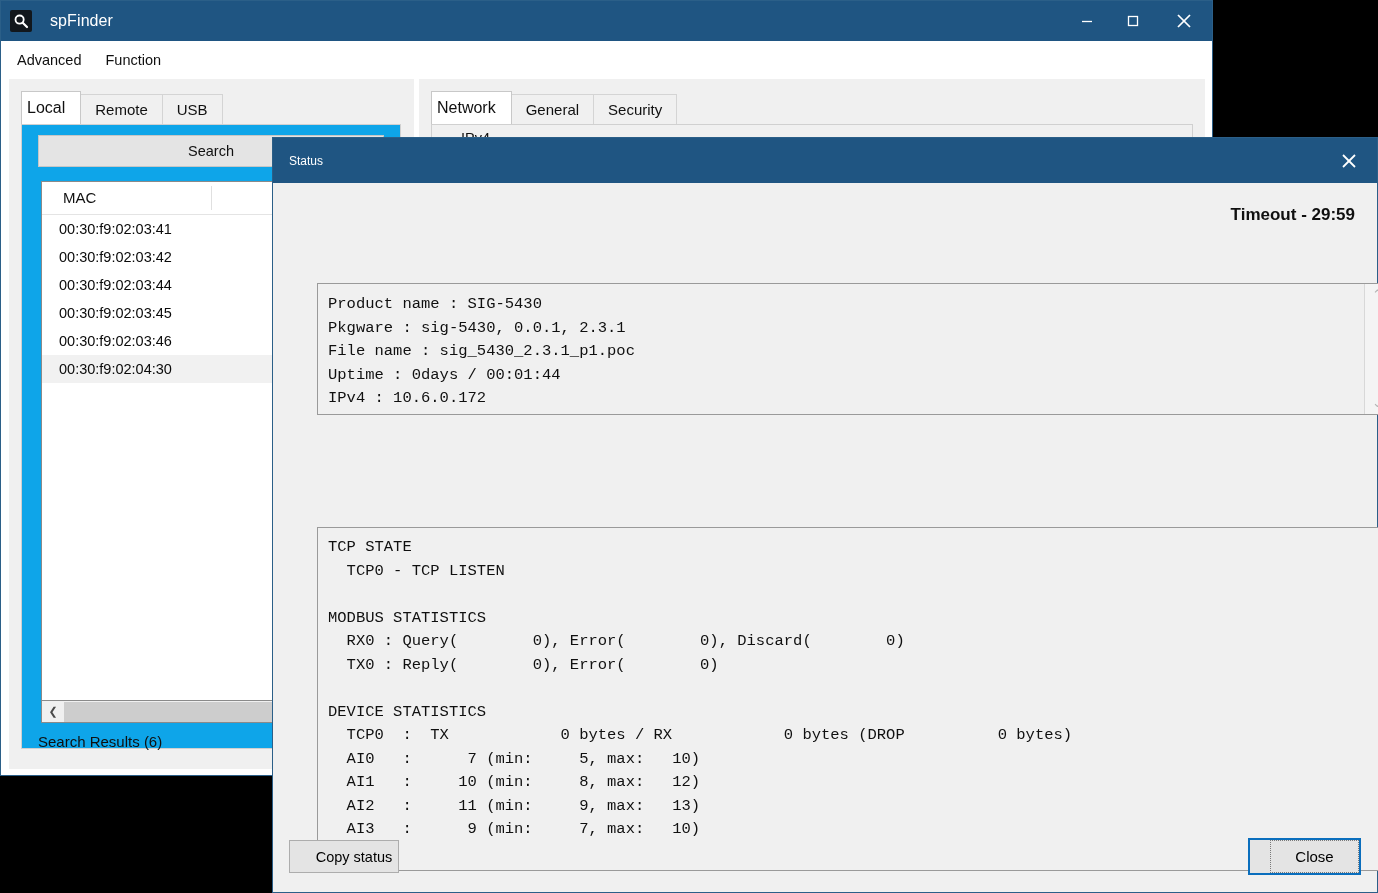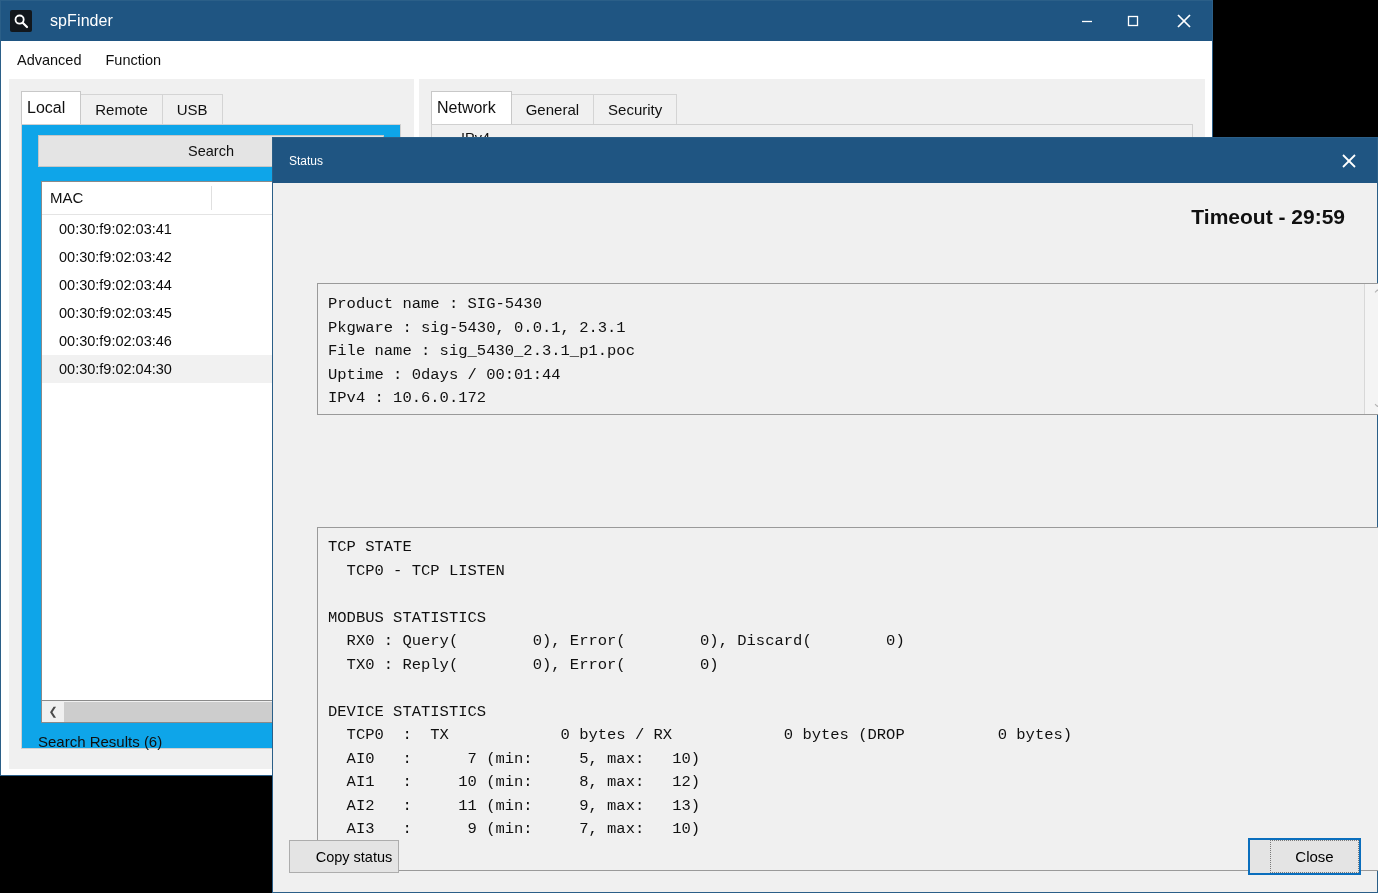--- a/index.html
+++ b/index.html
@@ -105,21 +105,21 @@
     background: #ffffff;
     border: 1px solid #8a8a8a;
     box-sizing: border-box;
     overflow: hidden;
   }
   .list-header {
     display: flex; height: 32px; align-items: center;
     border-bottom: 1px solid #e4e4e4;
     background: #ffffff;
   }
-  .lh-cell { font-size: 15px; color: #101010; padding-left: 8px; }
+  .lh-cell { font-size: 15px; color: #101010; padding-left: 21px; }
   .lh-mac { width: 170px; border-right: 1px solid #e0e0e0; height: 24px; line-height: 24px; box-sizing:border-box;}
   .lh-ip  { flex: 1; text-align: right; padding-right: 6px; height: 24px; line-height:24px; }
   .list-row { display: flex; height: 28px; align-items: center; font-size: 14.5px; color: #0a0a0a; }
   .list-row.selected { background: #f1f1f1; }
   .lr-mac { width: 172px; padding-left: 17px; box-sizing: border-box; }
   .lr-ip  { flex: 1; text-align: right; padding-right: 4px; }
   .hscroll {
     position: absolute; left: 19px; top: 576px;
     width: 340px; height: 22px;
     background: #f0f0f0;
@@ -175,22 +175,22 @@
   }
   .dlg-title { color: #ffffff; font-size: 12px; margin-left: 16px; }
   .dlg-close {
     margin-left: auto; width: 56px; height: 45px;
     display: flex; align-items: center; justify-content: center;
     color: #ffffff;
   }
   .dlg-body { position: absolute; left: 0; top: 45px; right: 0; bottom: 0; background: #f0f0f0; }
 
   .timeout {
-    position: absolute; right: 32px; top: 22px;
-    font-size: 21px; font-weight: bold; color: #101010;
+    position: absolute; right: 22px; top: 22px;
+    font-size: 17px; font-weight: bold; color: #101010;
   }
 
   .textpanel {
     position: absolute;
     background: #f0f0f0;
     border: 1px solid #9a9a9a;
     box-sizing: border-box;
     display: flex;
     margin-left: 28px;
   }

